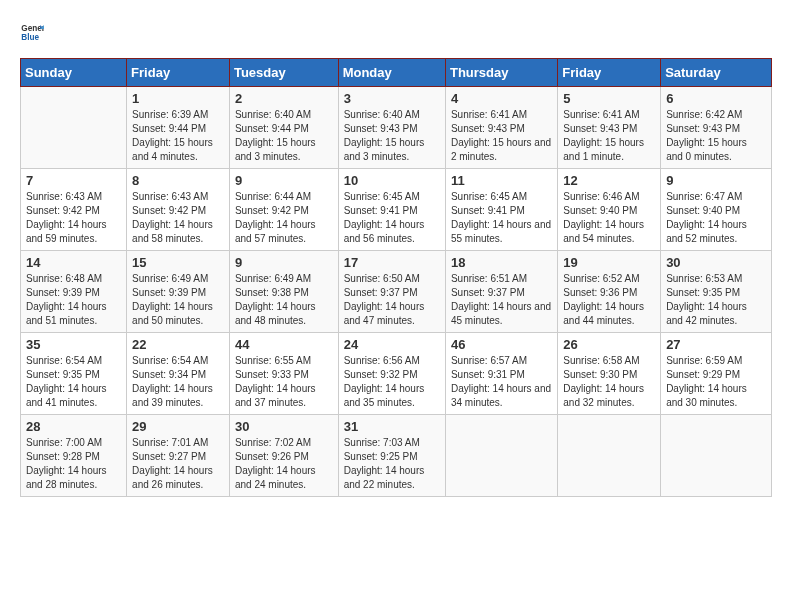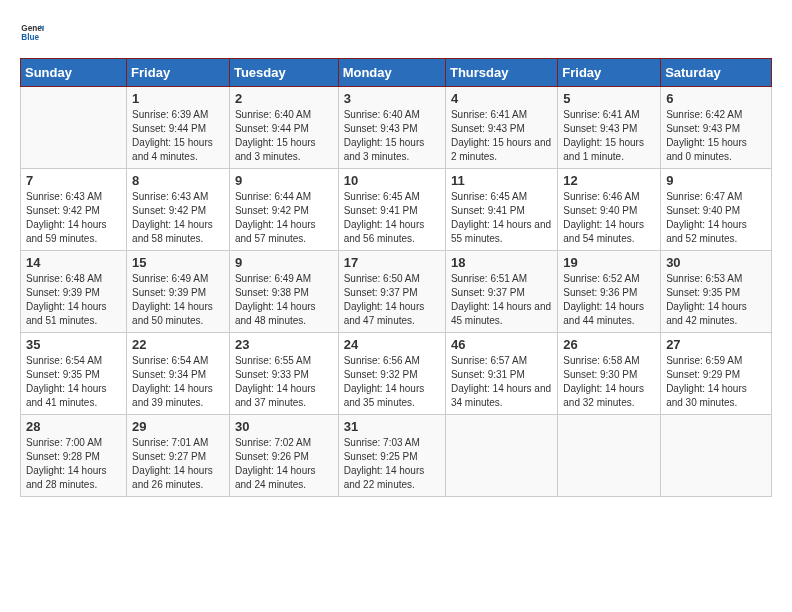--- a/index.html
+++ b/index.html
@@ -286,21 +286,21 @@
         </td>
         <td>
           <div class="day-number">22</div>
           <div class="day-info">
             Sunrise: 6:54 AM<br>
             Sunset: 9:34 PM<br>
             Daylight: 14 hours and 39 minutes.
           </div>
         </td>
         <td>
-          <div class="day-number">23</div>
+          <div class="day-number">44</div>
           <div class="day-info">
             Sunrise: 6:55 AM<br>
             Sunset: 9:33 PM<br>
             Daylight: 14 hours and 37 minutes.
           </div>
         </td>
         <td>
           <div class="day-number">24</div>
           <div class="day-info">
             Sunrise: 6:56 AM<br>

